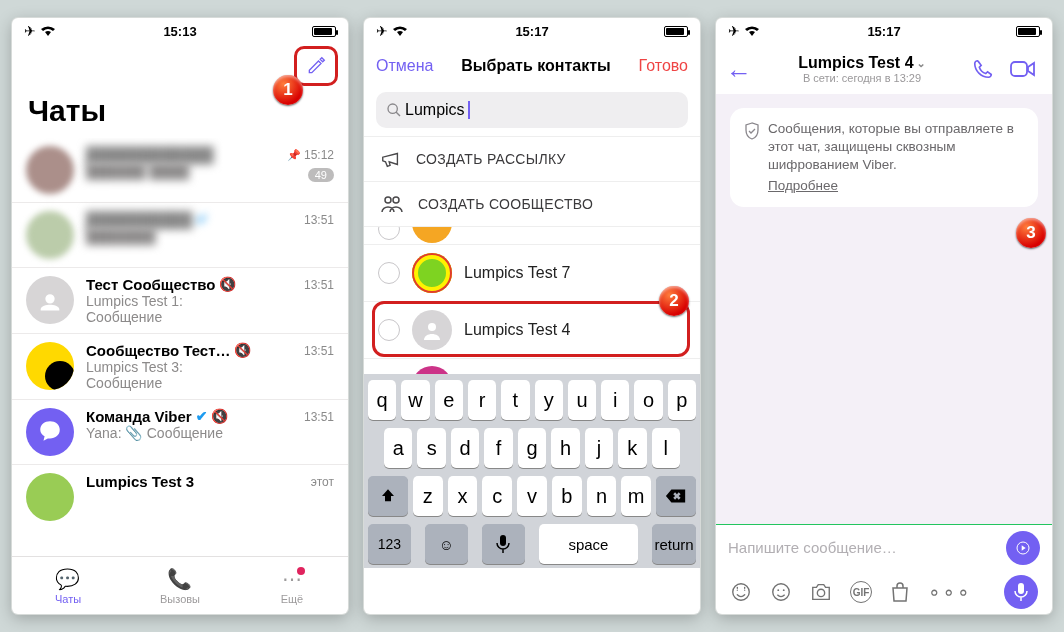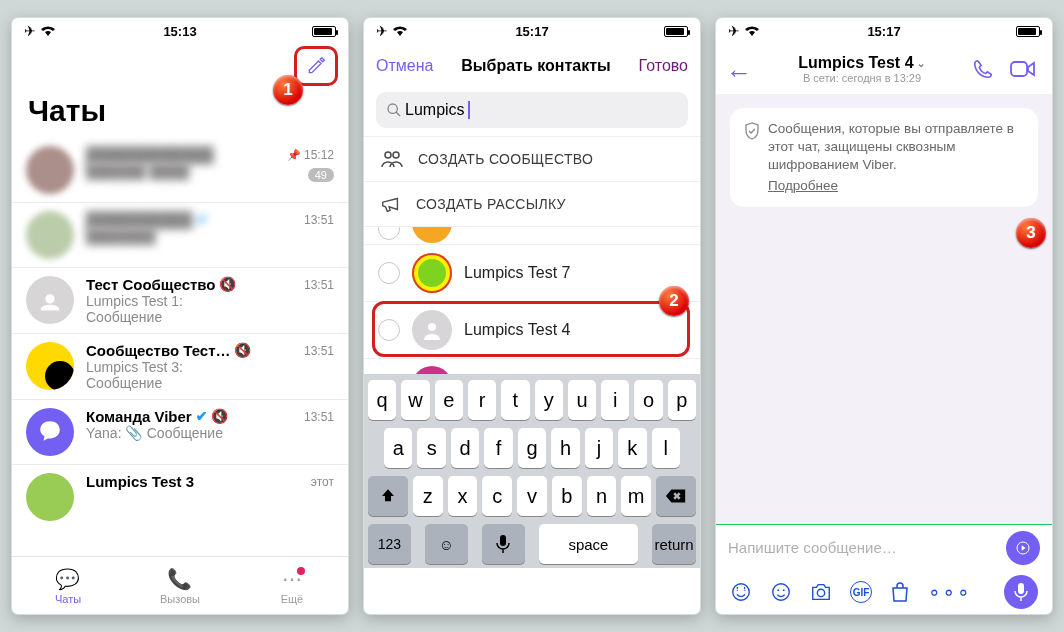--- a/index.html
+++ b/index.html
@@ -38,21 +38,21 @@
   .mute{ color:#999; font-size:14px;}
   .pin{ font-size:11px; color:#aaa;}
   .tabbar{ height:58px; border-top:1px solid #e3e1e1; display:flex; }
   .tab{ flex:1; display:flex; flex-direction:column; align-items:center; justify-content:center; gap:2px; font-size:11px; color:#9d9b9c;}
   .tab.active{ color:#7360f2;}
   .tab .ticon{ font-size:20px;}
   .tab .dot{ width:8px;height:8px;background:#e0245e;border-radius:50%;position:absolute; margin-left:18px; margin-top:-30px;}
   
   .nav2{ height:44px; display:flex; align-items:center; justify-content:space-between; padding:0 12px; font-size:16px;}
   .nav2 .cancel{ color:#7360f2;}
-  .nav2 .done{ color:#701a75;}
+  .nav2 .done{ color:#ef4444;}
   .nav2 .ttl{ font-weight:700; }
   .search{ margin:4px 12px 8px; background:#efeef0; border-radius:10px; height:36px; display:flex; align-items:center; padding:0 10px; color:#7b7a7d; font-size:16px; gap:3px;}
   .caret{ display:inline-block; width:2px; height:18px; background:#7360f2; animation:bl 1s infinite;}
   @keyframes bl{50%{opacity:0}}
   .optrow{ display:flex; align-items:center; gap:14px; padding:12px 16px; border-top:1px solid #eee; font-size:14px; color:#3b3a3c; letter-spacing:.3px;}
   .optrow svg{ color:#4a494b;}
   .contacts{ }
   .crow{ display:flex; align-items:center; gap:12px; padding:8px 14px; border-top:1px solid #eee;}
   .crow.partial{ padding-bottom:0;}
   .radio{ width:22px;height:22px;border:1.5px solid #c8c6c9;border-radius:50%;}
@@ -81,21 +81,21 @@
   .titlecol .ts{ font-size:11px; color:#9a989a;}
   .callico{ color:#7360f2; width:32px; text-align:center; font-size:22px;}
   .chatbody{ flex:1; background:#f4f0f7; padding:14px; position:relative;}
   .notice{ background:#fff; border-radius:14px; padding:12px 14px; font-size:13.5px; color:#6a686b; line-height:1.35; display:flex; gap:8px;}
   .notice .shield{ color:#8a878c; flex-shrink:0; margin-top:2px;}
   .notice .more{ text-decoration:underline; display:block; margin-top:2px;}
   .marker.m3{ position:absolute; right:6px; top:124px;}
   .composer{ height:46px; border-top:1px solid #22c55e; display:flex; align-items:center; padding:0 12px;}
   .composer .ph{ color:#b2afb3; font-size:15px;}
   .sendbtn{ width:34px;height:34px;border-radius:50%;background:#7360f2;display:flex;align-items:center;justify-content:center; margin-left:auto;}
-  .toolbar3{ height:44px; display:flex; align-items:center; gap:18px; padding:0 14px; color:#1d4ed8; font-size:20px;}
+  .toolbar3{ height:44px; display:flex; align-items:center; gap:18px; padding:0 14px; color:#737373; font-size:20px;}
   .toolbar3 .mic{ width:34px;height:34px;border-radius:50%;background:#7360f2; margin-left:auto; display:flex;align-items:center;justify-content:center;}
   svg{ display:block;}
 </style>
 </head>
 <body>
 
 <div class="phone">
   <div class="status">
     <div class="left">
         <span class="plane">✈</span>
@@ -235,32 +235,32 @@
   </div>
   <div class="search">
     <svg width="16" height="16" viewBox="0 0 24 24">
         <circle cx="10" cy="10" r="7" fill="none" stroke="#8a888b" stroke-width="2"></circle>
         <line x1="15" y1="15" x2="21" y2="21" stroke="#8a888b" stroke-width="2"></line>
       </svg>
     <span style="color:#000">Lumpics</span>
       <span class="caret"></span>
   </div>
   <div class="optrow">
+    <svg width="22" height="20" viewBox="0 0 24 20">
+        <path d="M3 8v4l3 1 2 5 3-1-1-4 9 3V4L3 8z" fill="none" stroke="currentColor" stroke-width="1.5"></path>
+      </svg>
+    <span>СОЗДАТЬ РАССЫЛКУ</span>
+  </div>
+  <div class="optrow">
     <svg width="24" height="20" viewBox="0 0 24 20">
         <circle cx="8" cy="6" r="3" fill="none" stroke="currentColor" stroke-width="1.5"></circle>
         <circle cx="16" cy="6" r="3" fill="none" stroke="currentColor" stroke-width="1.5"></circle>
         <path d="M2 18c0-3 3-5 6-5s6 2 6 5M10 18c0-3 3-5 6-5s6 2 6 5" fill="none" stroke="currentColor" stroke-width="1.5"></path>
       </svg>
     <span>СОЗДАТЬ СООБЩЕСТВО</span>
-  </div>
-  <div class="optrow">
-    <svg width="22" height="20" viewBox="0 0 24 20">
-        <path d="M3 8v4l3 1 2 5 3-1-1-4 9 3V4L3 8z" fill="none" stroke="currentColor" stroke-width="1.5"></path>
-      </svg>
-    <span>СОЗДАТЬ РАССЫЛКУ</span>
   </div>
   <div class="contacts" style="position:relative">
     <div class="crow partial" style="height:18px;overflow:hidden;padding-top:0">
       <div class="radio" style="margin-top:-14px"></div>
         <div class="cava" style="background:#f5a623;margin-top:-26px"></div>
     </div>
     <div class="crow">
       <div class="radio"></div>
       <div class="cava lime"></div>
       <span class="cname">Lumpics Test 7</span>

